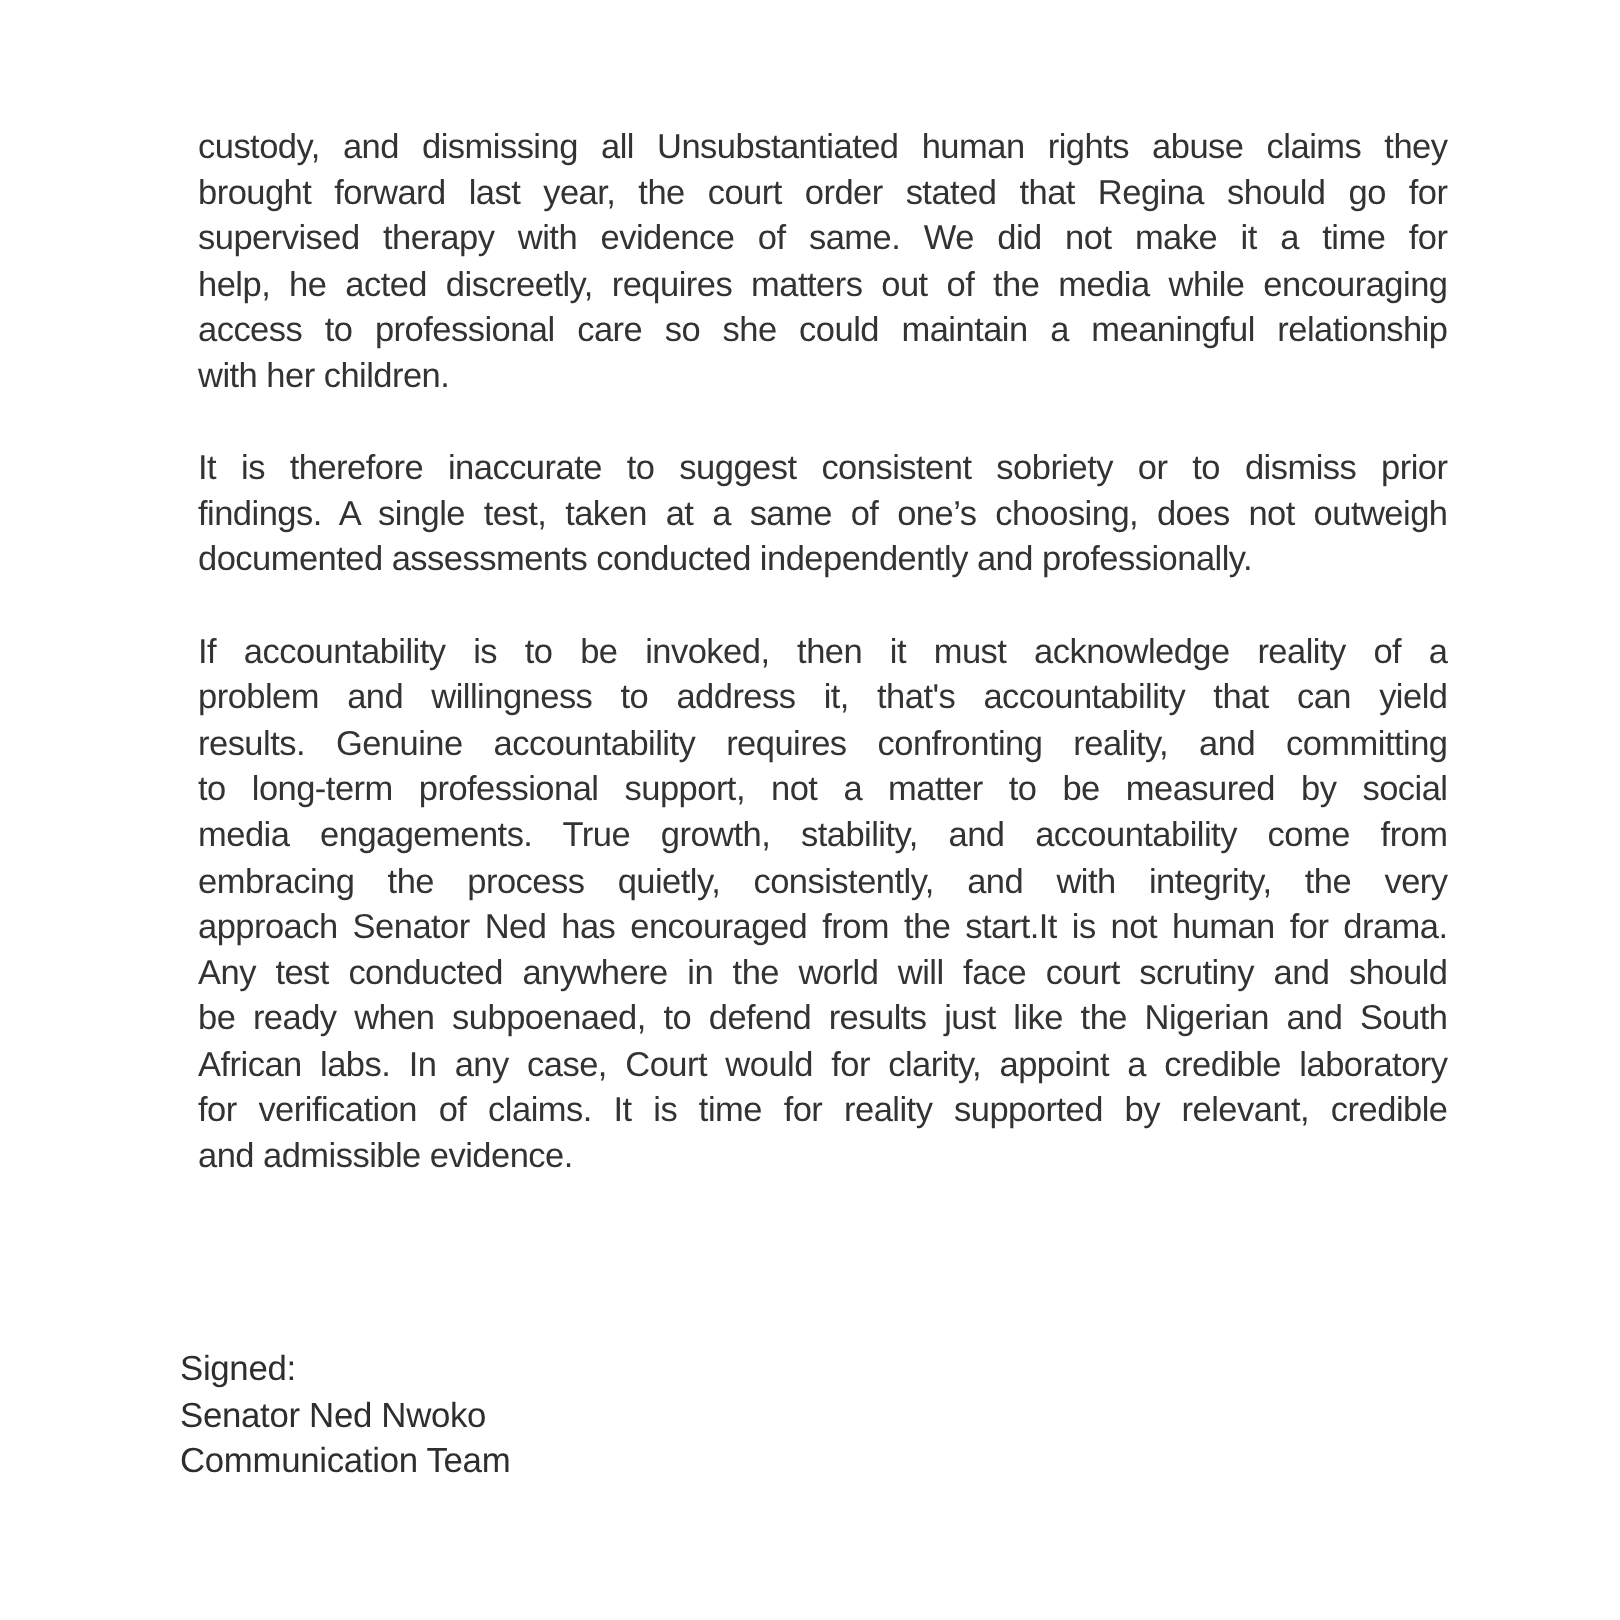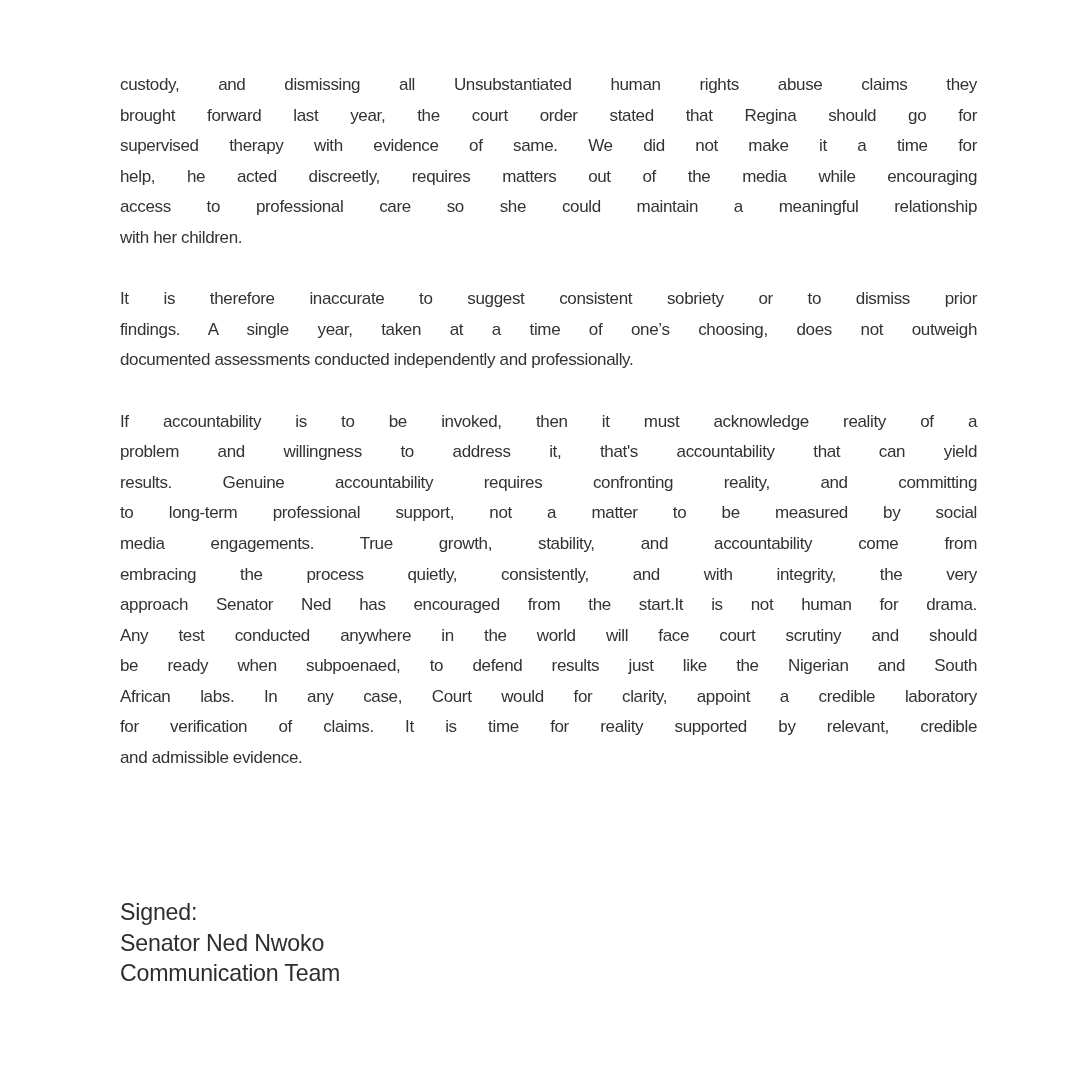--- a/index.html
+++ b/index.html
@@ -15,22 +15,22 @@
       font-family: "Liberation Sans", "DejaVu Sans", sans-serif;
       color: #333333;
     }
     .page {
       position: absolute;
       left: 120px;
       top: 70px;
       width: 857px;
     }
     .para {
-      margin: 0;
-      font-size: 17px;
+      margin: 12px;
+      font-size: 23px;
       line-height: 30.6px;
       text-align: justify;
       text-align-last: left;
       letter-spacing: -0.35px;
       word-spacing: 0px;
       white-space: normal;
     }
     .para + .para {
       margin-top: 30.6px;
     }
@@ -63,21 +63,21 @@
   <p class="para">
     <span class="line">custody, and dismissing all Unsubstantiated human rights abuse  claims they</span>
     <span class="line">brought forward last year,   the court order stated that Regina should go for</span>
     <span class="line">supervised therapy with   evidence of same. We did not make it a time for</span>
     <span class="line">help, he acted discreetly, requires matters out of the media while encouraging</span>
     <span class="line">access to professional care so she could maintain a meaningful relationship</span>
     <span class="line last">with her children.</span>
   </p>
   <p class="para">
     <span class="line">It is therefore inaccurate to suggest consistent sobriety or to dismiss prior</span>
-    <span class="line">findings. A single year, taken at a time of one’s choosing, does not outweigh</span>
+    <span class="line">findings. A single test, taken at a same of one’s choosing, does not outweigh</span>
     <span class="line last">documented assessments conducted independently and professionally.</span>
   </p>
   <p class="para">
     <span class="line">If accountability is to be invoked, then it must acknowledge reality of a</span>
     <span class="line">problem and willingness to address it, that's accountability that can yield</span>
     <span class="line">results.  Genuine accountability requires confronting reality, and committing</span>
     <span class="line">to long-term professional support, not a matter to be measured by social</span>
     <span class="line">media engagements. True growth, stability, and accountability come from</span>
     <span class="line">embracing the process quietly, consistently, and with integrity, the very</span>
     <span class="line">approach Senator Ned has encouraged from the start.It is not human for drama.</span>

